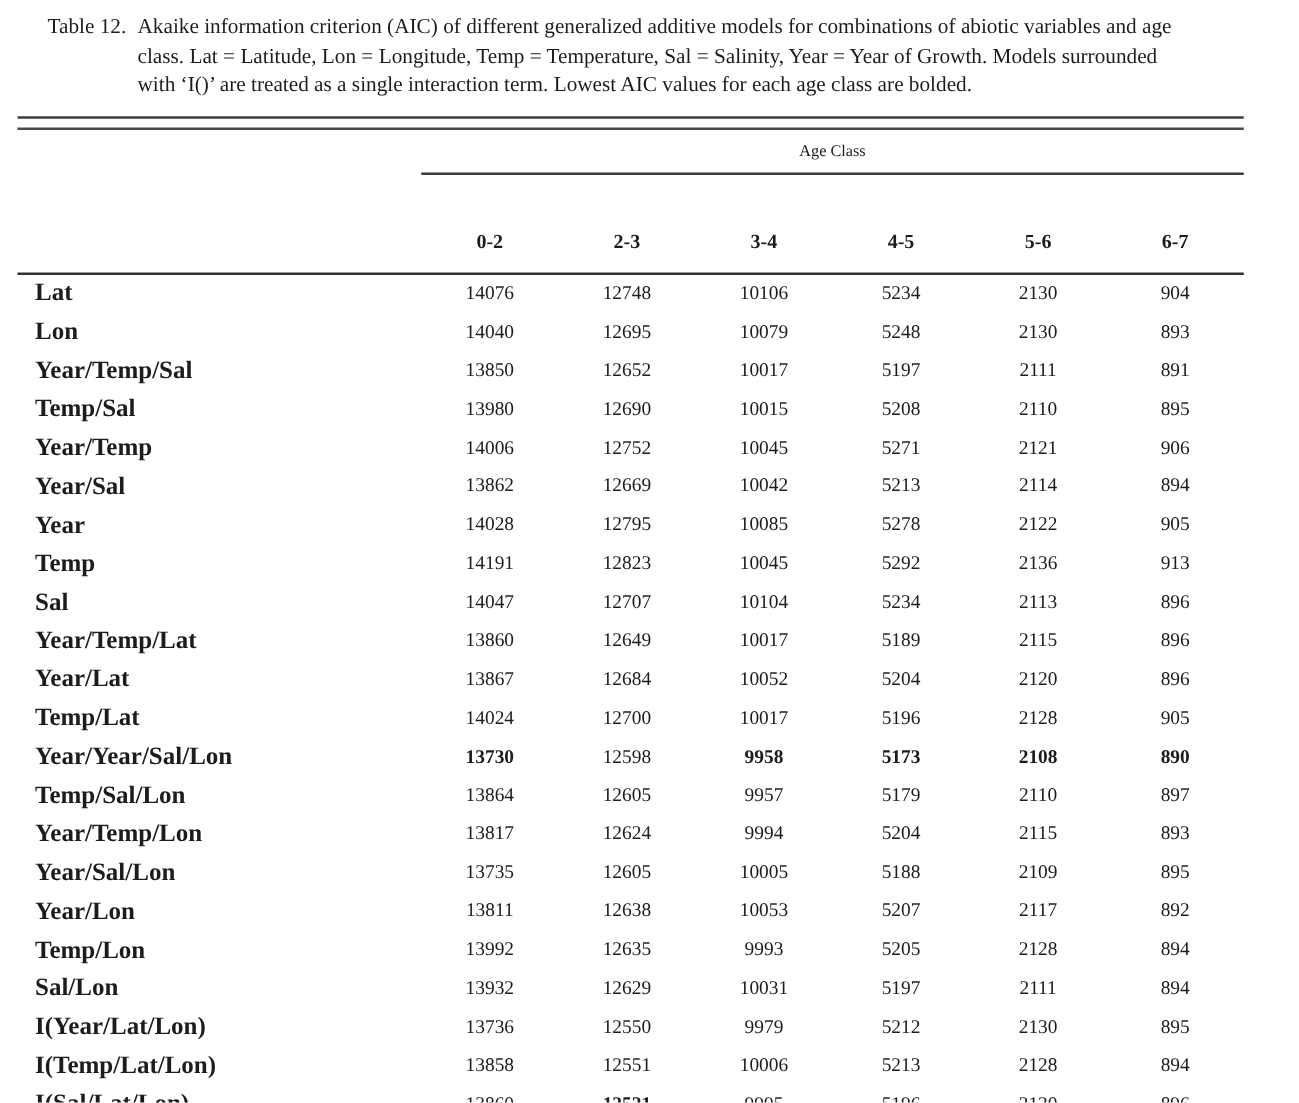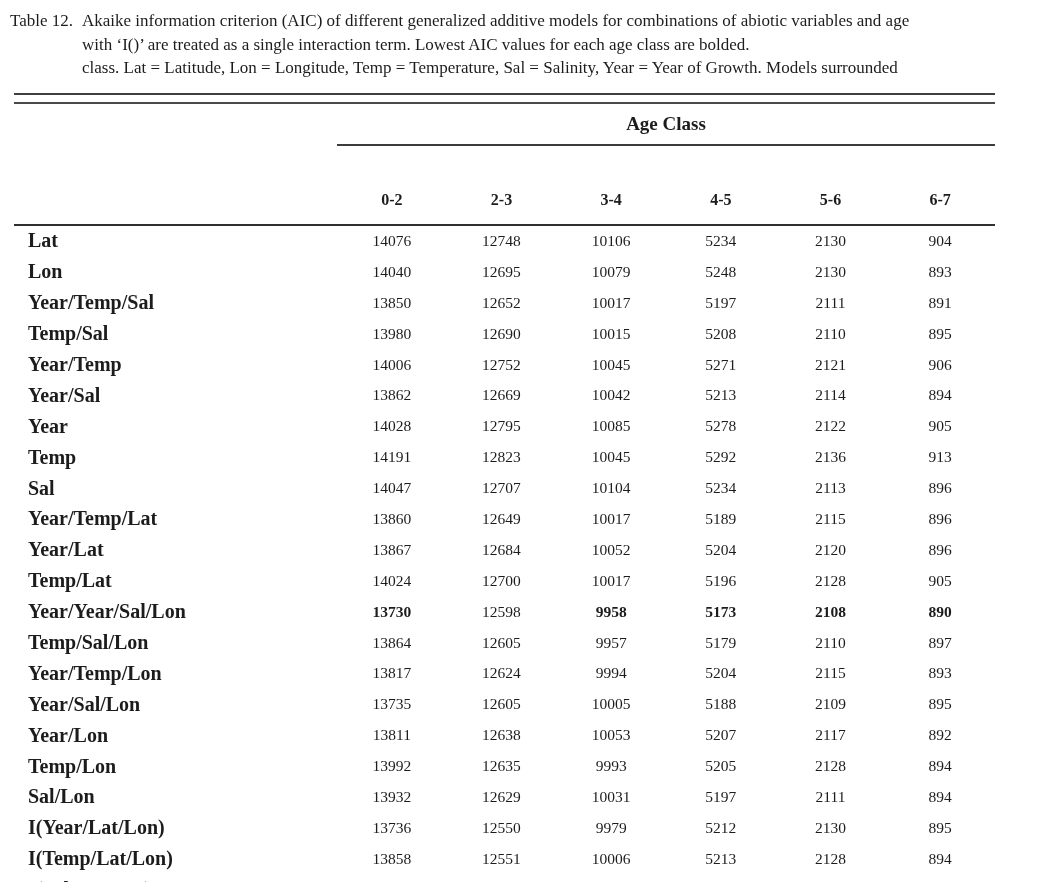--- a/index.html
+++ b/index.html
@@ -12,39 +12,39 @@
   .page { width:1039px; height:882px; position:relative; }
 
   
   .caption {
     display:flex;
     margin:9px 0 0 10px;
     width:1000px;
     font-size:17px;
     line-height:23.5px;
   }
-  .cap-label { white-space:nowrap; margin-right:9px; }
+  .cap-label { white-space:nowrap; margin-right:9px;margin-left:28px; }
   .cap-lines div { white-space:nowrap; }
 
   
   .table-wrap { margin:13px 0 0 14px; width:981px; }
 
   .rule-double {
     height:11px;
     border-top:2px solid #3f3f3f;
     border-bottom:2px solid #4a4a4a;
   }
 
   .grid { display:grid; grid-template-columns:323px repeat(6,1fr); }
 
   .span-row { display:grid; grid-template-columns:323px 1fr; }
   .span-head {
     text-align:center;
-    font-weight:bold;
-    font-size:19px;
+    font-weight:normal;
+    font-size:13px;
     padding:9px 0 9px 0;
     border-bottom:2px solid #3c3c3c;
   }
 
   .col-heads { border-bottom:2px solid #303030;margin-top:32px; }
   .col-heads .head {
     text-align:center;
     font-weight:bold;
     font-size:16px;
     padding:13px 0 15px 0;
@@ -67,22 +67,22 @@
 </style>
 </head>
 <body>
 
 <div class="page">
 
   <div class="caption">
     <span class="cap-label">Table 12.</span>
     <div class="cap-lines">
       <div>Akaike information criterion (AIC) of different generalized additive models for combinations of abiotic variables and age</div>
+      <div>class. Lat = Latitude, Lon = Longitude, Temp = Temperature, Sal = Salinity, Year = Year of Growth. Models surrounded</div>
       <div>with ‘I()’ are treated as a single interaction term. Lowest AIC values for each age class are bolded.</div>
-      <div>class. Lat = Latitude, Lon = Longitude, Temp = Temperature, Sal = Salinity, Year = Year of Growth. Models surrounded</div>
     </div>
   </div>
 
   <div class="table-wrap">
 
     <div class="rule-double"></div>
 
     <div class="span-row">
       <div></div>
       <div class="span-head">Age Class</div>

